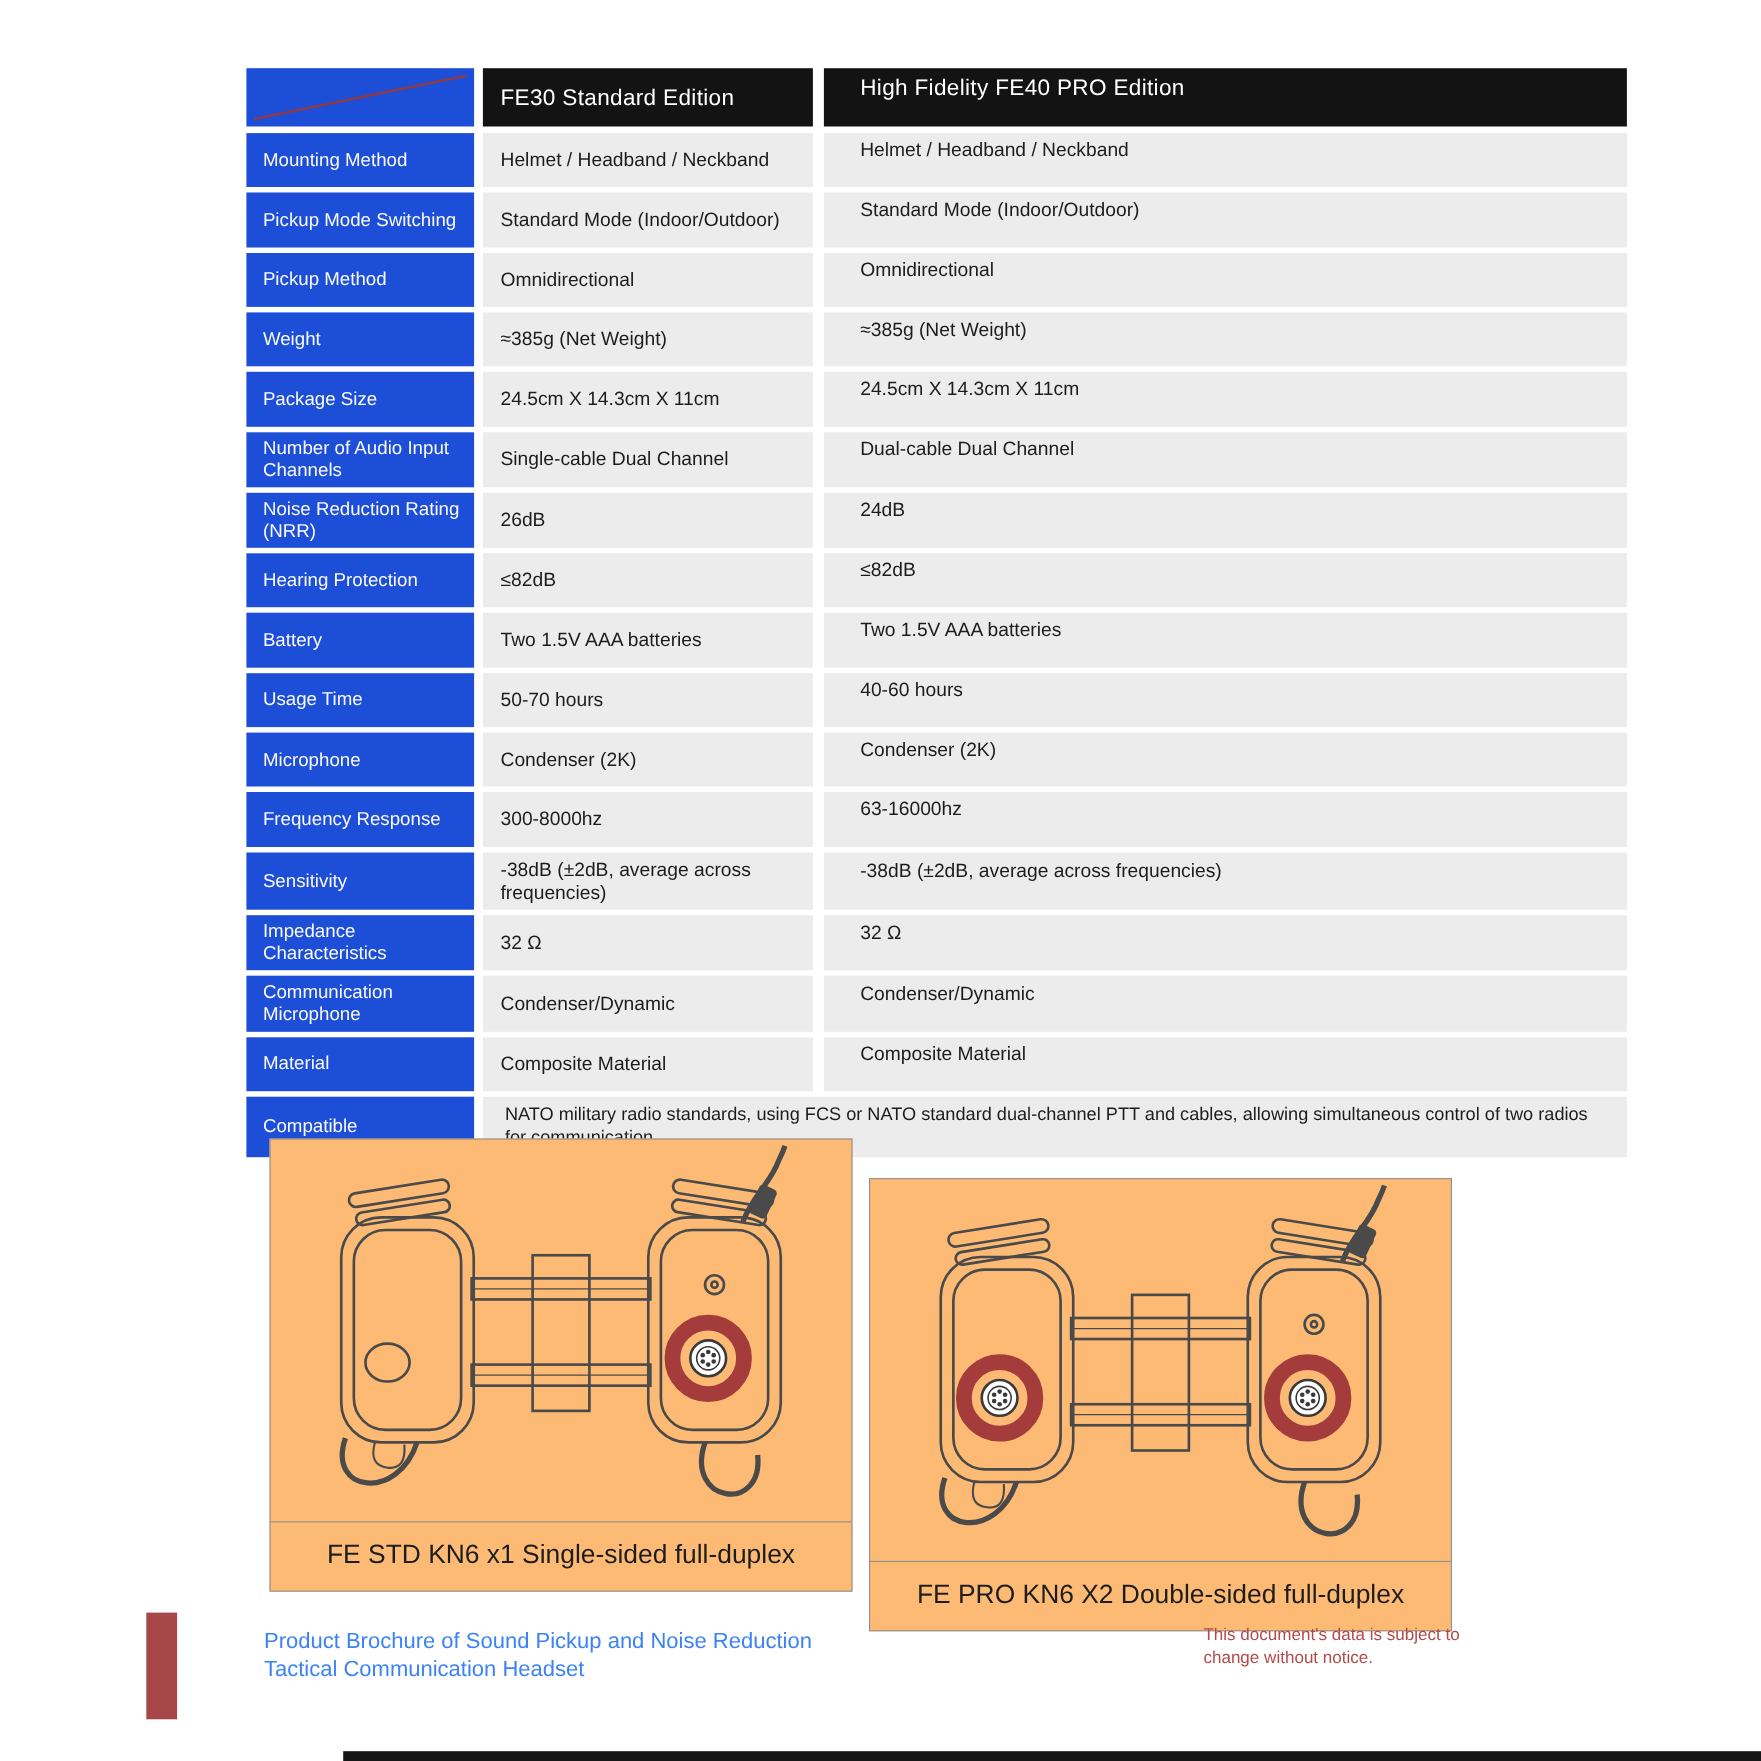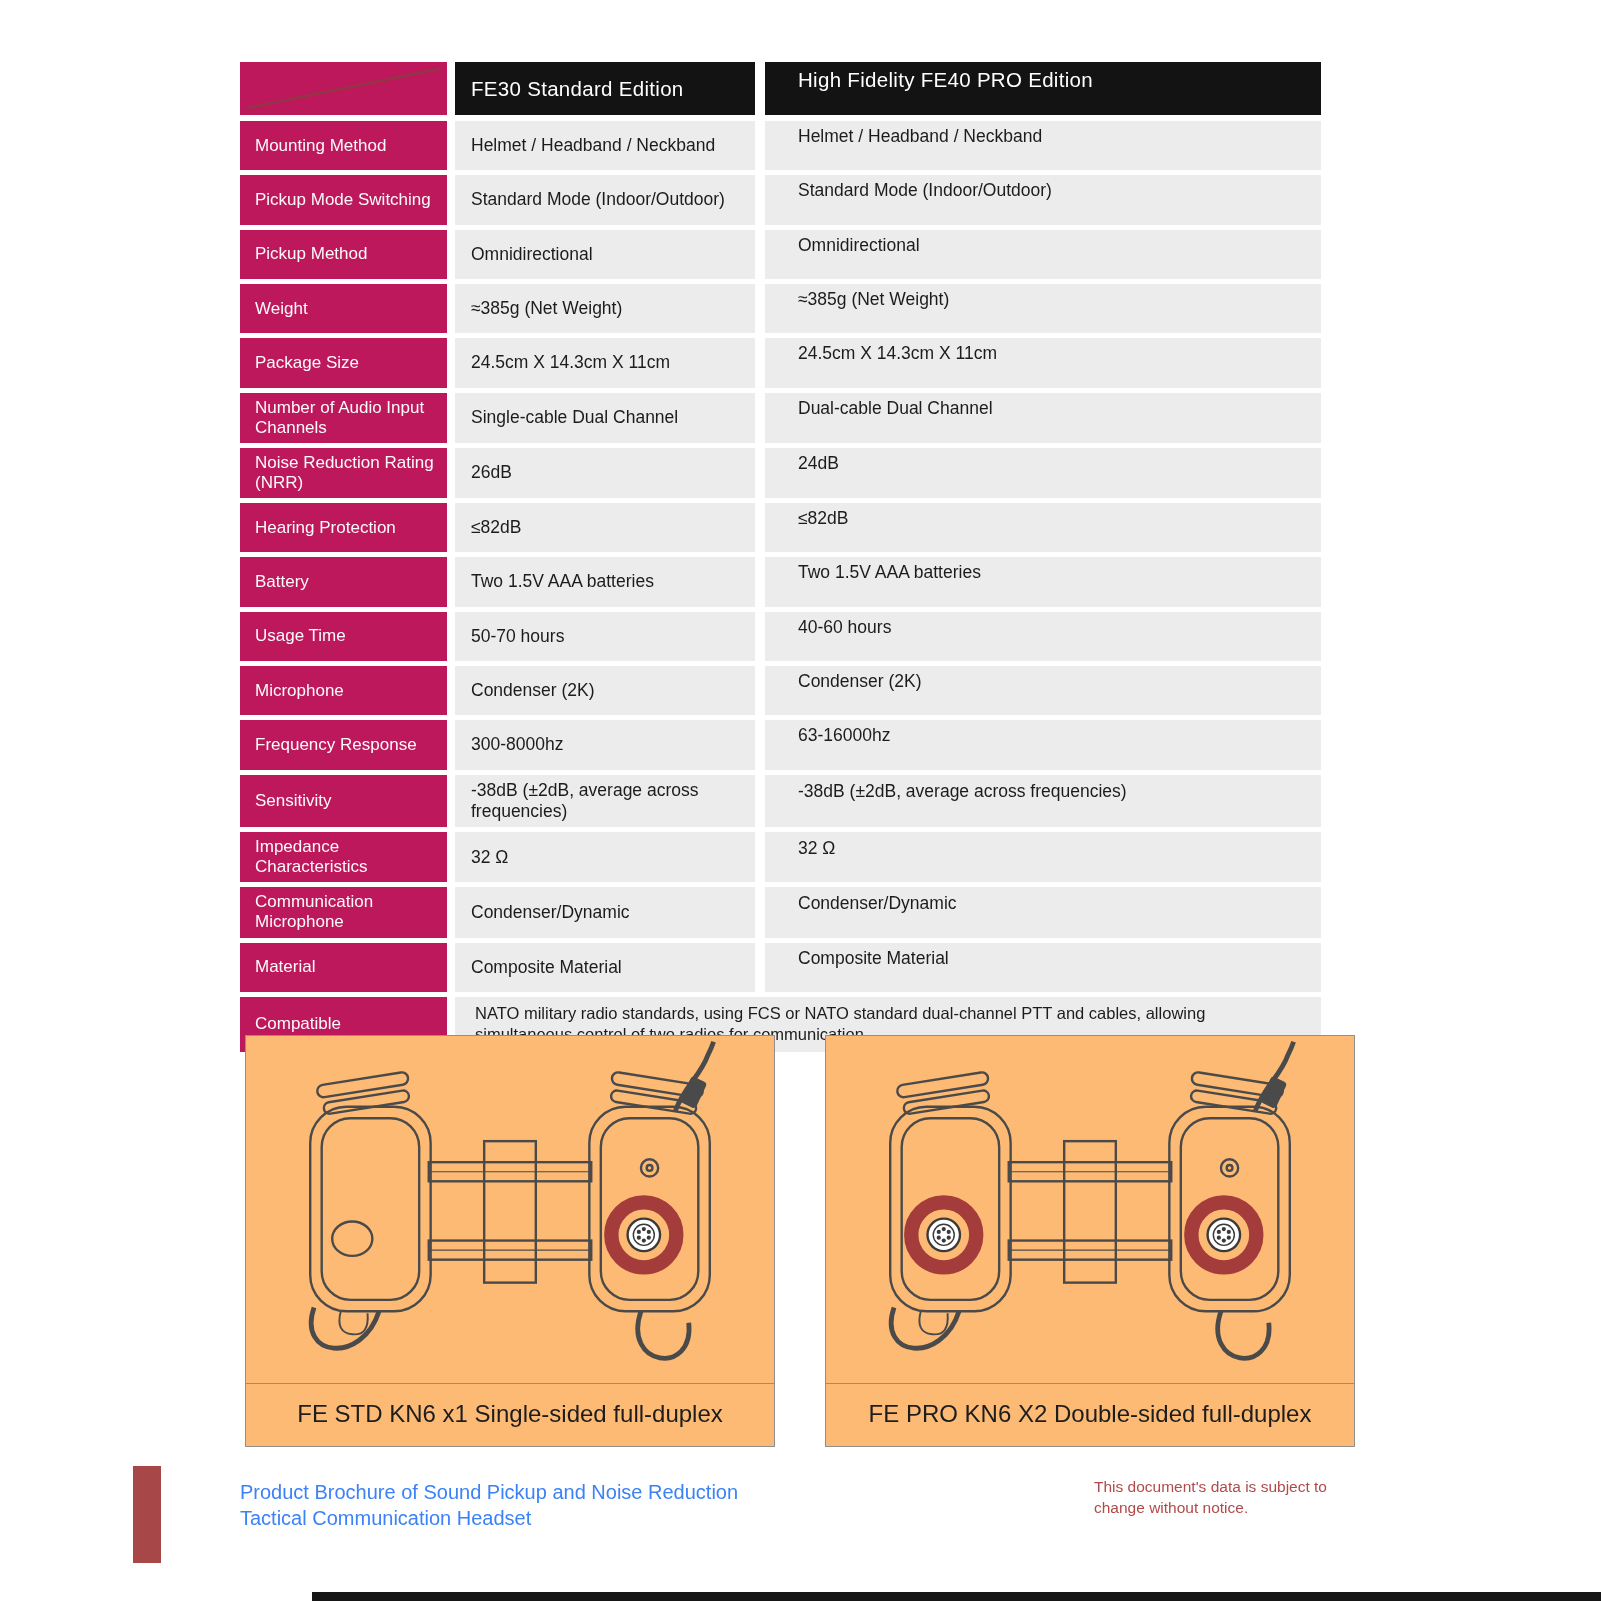--- a/index.html
+++ b/index.html
@@ -1,42 +1,42 @@
 <!DOCTYPE html>
 <html><head>
 <meta charset="utf-8">
 <style>
   * { margin:0; padding:0; box-sizing:border-box; }
   html,body { width:1601px; height:1601px; background:#ffffff;
     font-family:"Liberation Sans", sans-serif; }
   .page { position:relative; width:1601px; height:1601px; overflow:hidden; background:#fff; }
 
   
-  .spec-table { position:absolute; left:240px; top:62px; width:1081px; }
+  .spec-table { position:absolute; left:224px; top:62px; width:1255px; }
   .row { display:flex; align-items:stretch; margin-bottom:5px; }
   .cell { display:flex; align-items:center; }
-  .label-cell { width:207px; min-height:41px; background:#be185d; color:#fafafa;
+  .label-cell { width:207px; min-height:41px; background:#1d4ed8; color:#fafafa;
     padding:5px 8px 5px 15px; margin-right:8px; font-size:17px; line-height:1.18; }
   .val1 { width:300px; min-height:41px; background:#ececec; color:#1c1c1c;
     padding:5px 10px 5px 16px; margin-right:10px; font-size:17.5px; line-height:1.22; }
   .val2 { flex:1; min-height:41px; background:#ececec; color:#1c1c1c;
     padding:5px 12px 23px 33px; font-size:17.5px; line-height:1.22; }
   .valspan { flex:1; min-height:48px; background:#ececec; color:#1c1c1c;
     padding:6px 14px 6px 20px; font-size:16.5px; line-height:1.3; }
   .header-row { margin-bottom:6px; }
   .header-row .label-cell { position:relative; padding:0; min-height:46px; }
   .header-row .val1, .header-row .val2 { background:#131313; color:#ffffff;
     font-size:20.5px; min-height:46px; letter-spacing:0.3px; }
   .corner-line { position:absolute; inset:0; width:100%; height:100%; }
 
   
   .figure { position:absolute; top:1035px; width:530px; height:412px;
     border:1.5px solid #8f8f8f; background:#fdba74; }
   .fig-left  { left:245px; }
-  .fig-right { left:825px; }
+  .fig-right { left:790px;margin-top:36px; }
   .figure-art { height:347px; }
   .figure-art svg { width:100%; height:100%; display:block; }
   .figure-caption { height:61px; border-top:1.5px solid #8f8f8f; display:flex;
     align-items:center; justify-content:center; font-size:24px; color:#1d1d1d; }
 
   
   .footer-left { position:absolute; left:240px; top:1479px; font-size:20px;
     color:#3b82f6; line-height:1.3; }
   .footer-notice { position:absolute; left:1094px; top:1477px; width:252px;
     font-size:15.5px; color:#b14a4a; line-height:1.35; }

